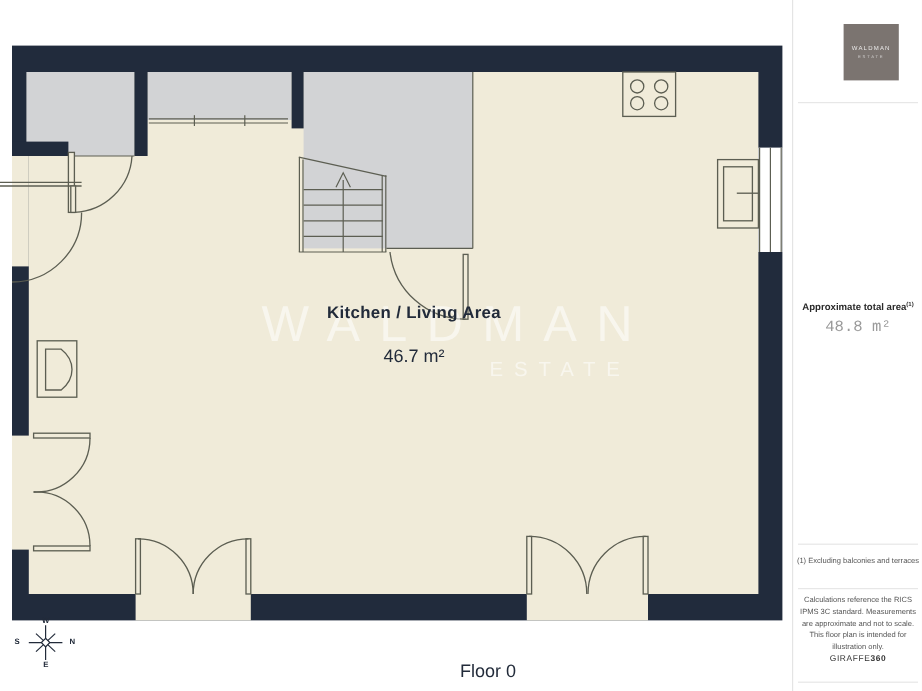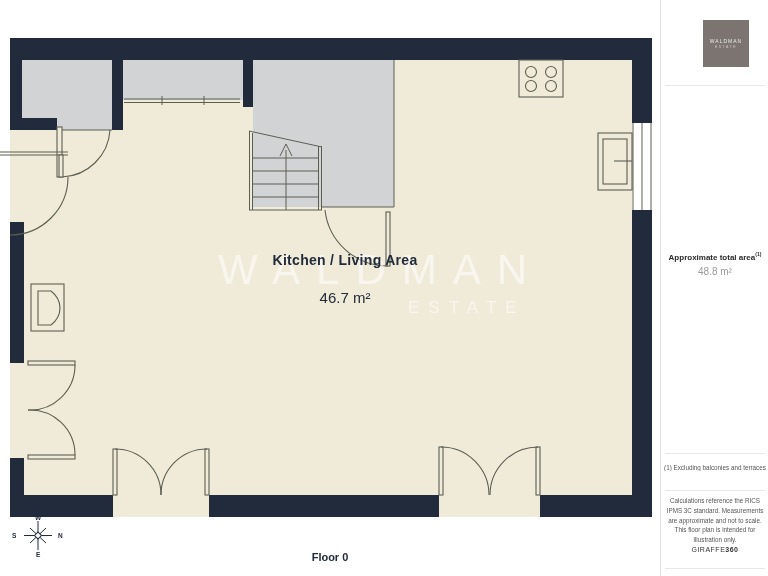--- a/index.html
+++ b/index.html
@@ -11,42 +11,42 @@
   .plan svg { position:absolute; left:0; top:0; }
 
   .room-label { position:absolute; left:200px; top:252px; width:290px; text-align:center; z-index:4; color:#222b3a; }
   .room-label .name { font-weight:bold; font-size:14px; letter-spacing:0.3px; }
   .room-label .area { font-size:15px; margin-top:21px; }
 
   .watermark { position:absolute; z-index:3; color:rgba(255,255,255,0.55); pointer-events:none; }
   .wm1 { left:218px; top:246px; font-size:42px; letter-spacing:16px; font-weight:normal; }
   .wm2 { left:408px; top:298px; font-size:17px; letter-spacing:9px; }
 
-  .floor-label { position:absolute; left:230px; top:551px; width:200px; text-align:center;
-                 font-weight:bold; font-size:11px; color:#222b3a; }
+  .floor-label { position:absolute; left:230px; top:551px; width:200px; text-align:right;
+                 font-weight:normal; font-size:15px; color:#222b3a; }
 
   .compass { position:absolute; left:6px; top:512px; width:64px; height:52px; }
   .compass .dir { position:absolute; font-size:6.5px; font-weight:bold; color:#222b3a; }
   .compass .d-top    { left:29px; top:2px; }
   .compass .d-right  { left:52px; top:20px; }
   .compass .d-bottom { left:30px; top:39px; }
   .compass .d-left   { left:6px;  top:20px; }
 
   
   .sidebar { position:absolute; left:660px; top:0; width:108px; height:576px; background:#ffffff;
              border-left:1px solid #e4e4e4; }
   .divider { position:absolute; left:4px; width:100px; height:0; border-top:1px solid #e7e7e7; }
   .logo { position:absolute; left:42px; top:20px; width:46px; height:47px; background:#7b7470;
           display:flex; flex-direction:column; align-items:center; justify-content:center; }
   .logo .l1 { font-size:5px; letter-spacing:1px; color:rgba(255,255,255,0.85); }
   .logo .l2 { font-size:3.5px; letter-spacing:1.5px; color:rgba(255,255,255,0.6); margin-top:1px; }
   .area-block { position:absolute; left:0; top:251px; width:108px; text-align:center; }
   .area-block .lbl { font-size:8px; font-weight:bold; color:#2a2a2a; white-space:nowrap; }
   .area-block .lbl sup { font-size:5px; }
-  .area-block .val { font-size:10px; color:#9a9a9a; margin-top:4px; }
+  .area-block .val { font-size:13px; color:#9a9a9a; margin-top:4px;font-family:Liberation Mono, monospace; }
   .footnote { position:absolute; left:0; top:464px; width:108px; text-align:center;
               font-size:6.3px; color:#555; white-space:nowrap; overflow:hidden; }
   .disclaimer { position:absolute; left:5px; top:496px; width:98px; text-align:center;
                 font-size:6.3px; line-height:1.55; color:#555; }
   .brand { position:absolute; left:0; top:546px; width:108px; text-align:center;
            font-size:7px; letter-spacing:0.5px; color:#333; }
   .brand b { font-weight:bold; }
 </style>
 </head>
 <body>

